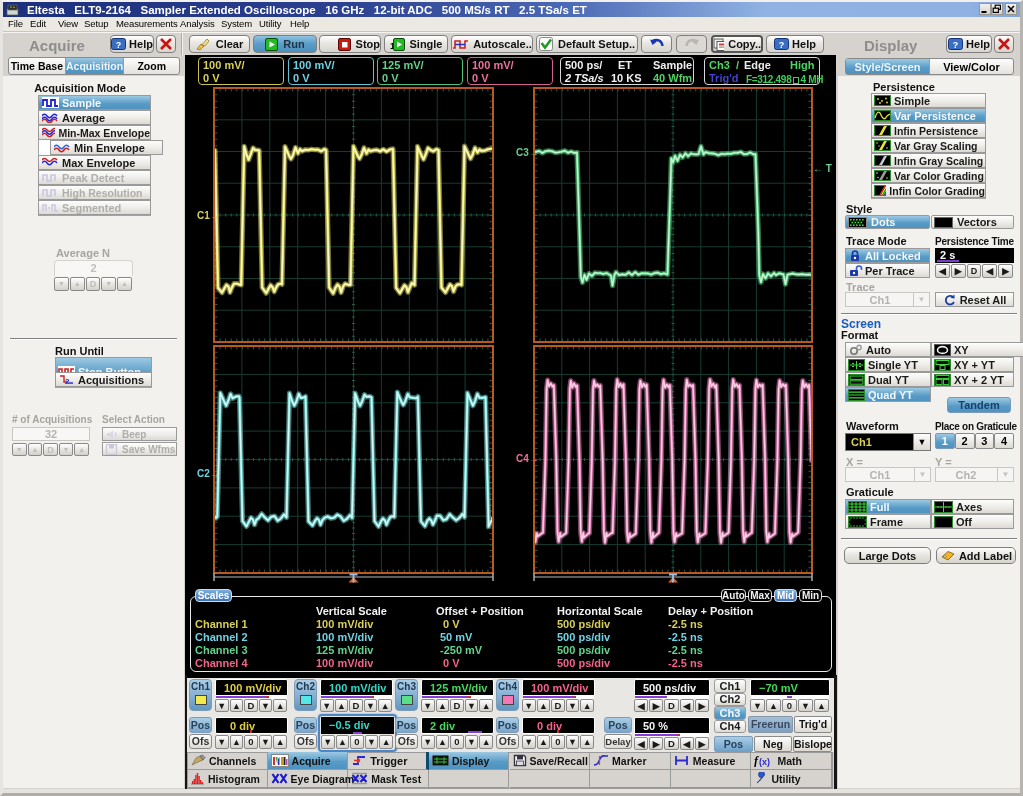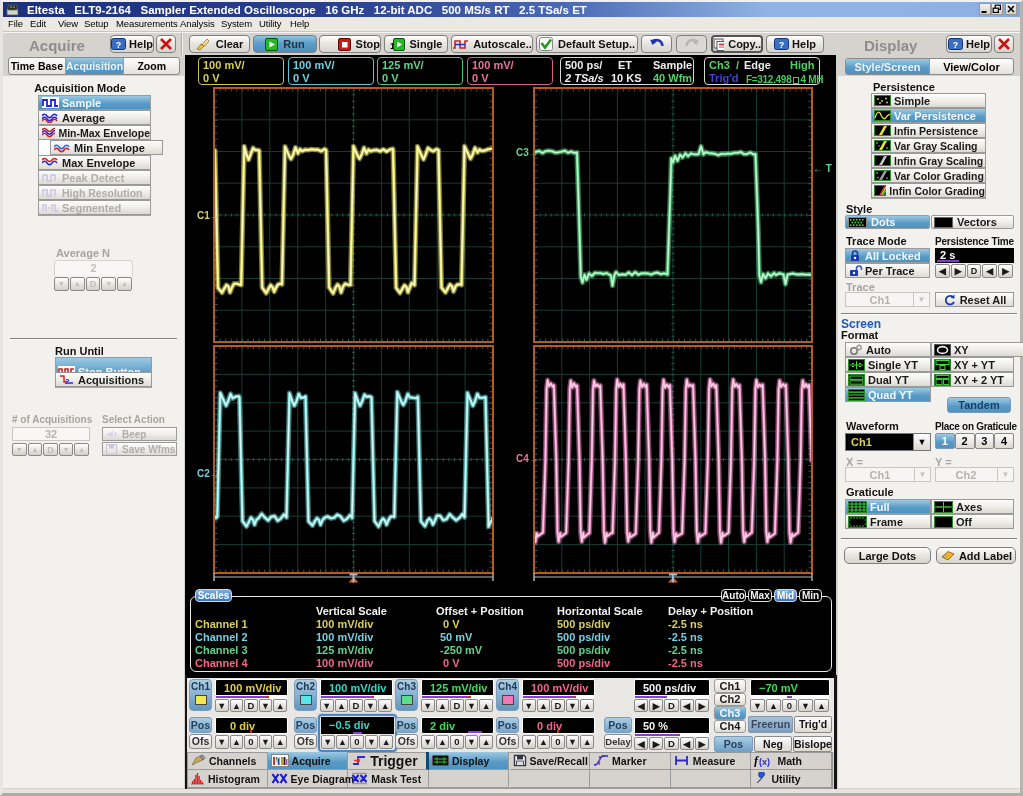--- a/index.html
+++ b/index.html
@@ -586,21 +586,21 @@
         <path d="M2 11 L2 3 L4 3 L4 11 Z" fill="#d03030"></path>
         <path d="M4.5 3 L6.5 3 L6.5 11 Z" fill="#30a030"></path>
         <path d="M7 11 L7 5 L8.5 3 L8.5 11 Z" fill="#3030c0"></path>
         <rect x="10" y="3" width="2" height="8" fill="#c0a020"></rect>
         <path d="M12.5 3 L14.5 3 L14.5 11 L12.5 11 Z" fill="#222"></path>
         <rect x="15" y="5" width="1.5" height="6" fill="#b050b0"></rect>
       </svg>
     </span>
     <span>Acquire</span>
   </div>
-<div class="abs" style="left:348.2px;top:752px;width:80.6px;height:18px;border-right:3px solid #0c4a6e;border-bottom:1px solid #9a9a9a;display:flex;align-items:center;font-size:14px;font-weight:bold;color:#111;">
+<div class="abs" style="left:348.2px;top:752px;width:80.6px;height:18px;border-right:3px solid #0c4a6e;border-bottom:1px solid #9a9a9a;display:flex;align-items:center;font-size:11px;font-weight:bold;color:#111;">
     <span style="margin:0 3px 0 3px;display:inline-flex;align-items:center;">
       <svg width="16" height="13" viewBox="0 0 16 13">
         <path d="M2 10 L7 10 L7 3 L14 3" fill="none" stroke="#2a2ad0" stroke-width="1.8"></path>
         <path d="M3 6.5 L9 6.5 M9 6.5 L6.5 4.5 M9 6.5 L6.5 8.5" stroke="#e03030" stroke-width="1.6"></path>
       </svg>
     </span>
     <span>Trigger</span>
   </div>
 <div class="abs" style="left:428.9px;top:752px;width:80.6px;height:18px;border-right:1px solid #9a9a9a;border-bottom:1px solid #9a9a9a;background:linear-gradient(#9cc9e2,#579ac6 60%,#4f93c0);display:flex;align-items:center;font-size:10.5px;font-weight:bold;color:#111;">
     <span style="margin:0 3px 0 3px;display:inline-flex;align-items:center;">

